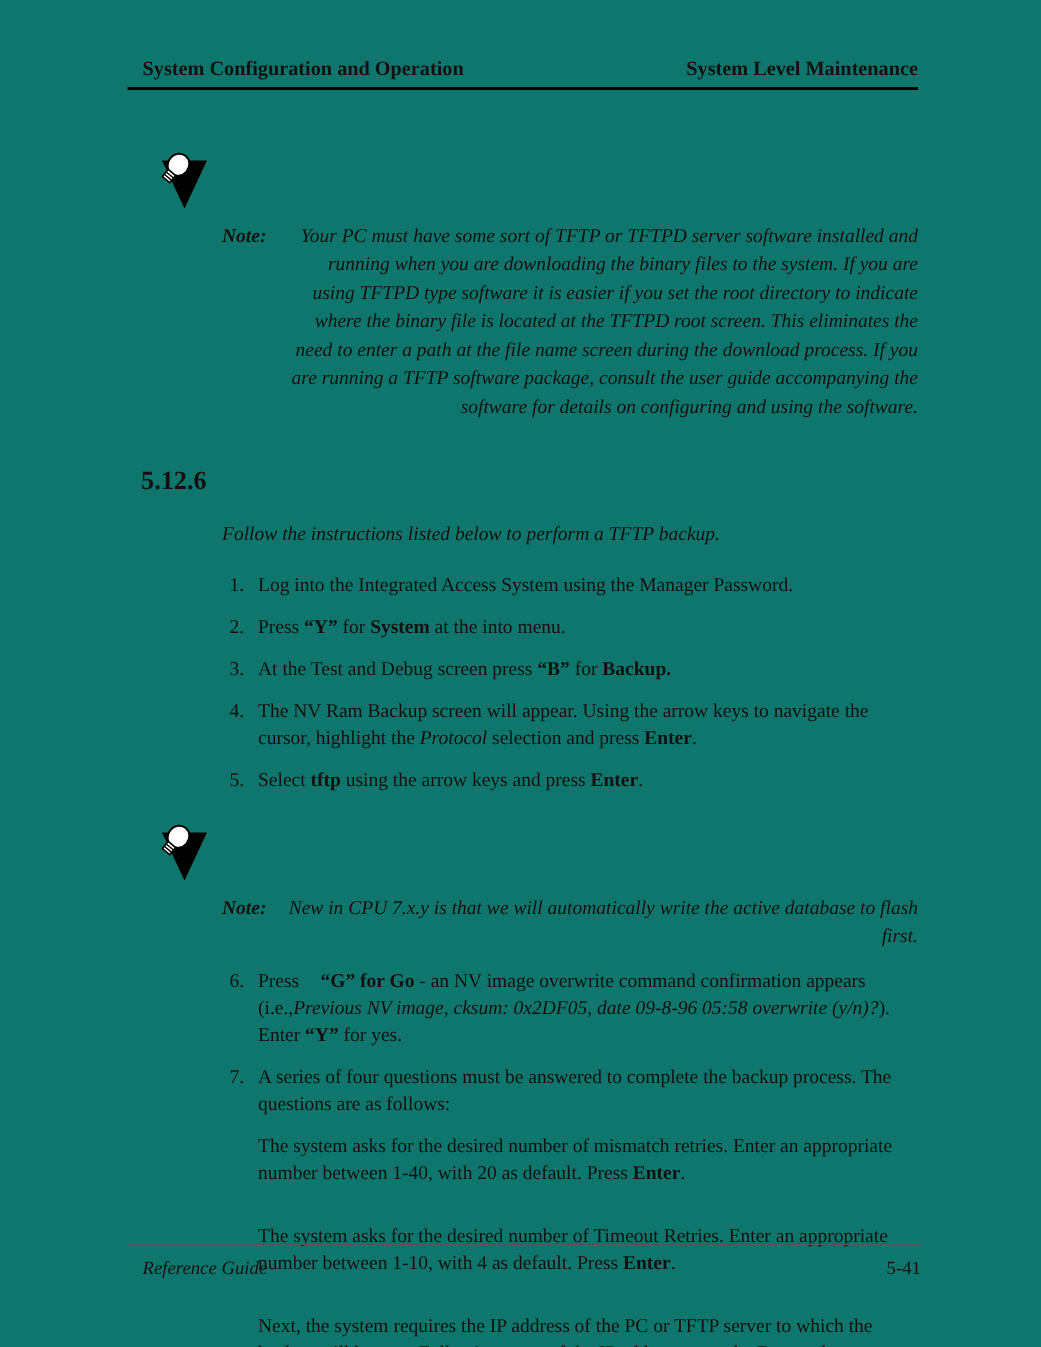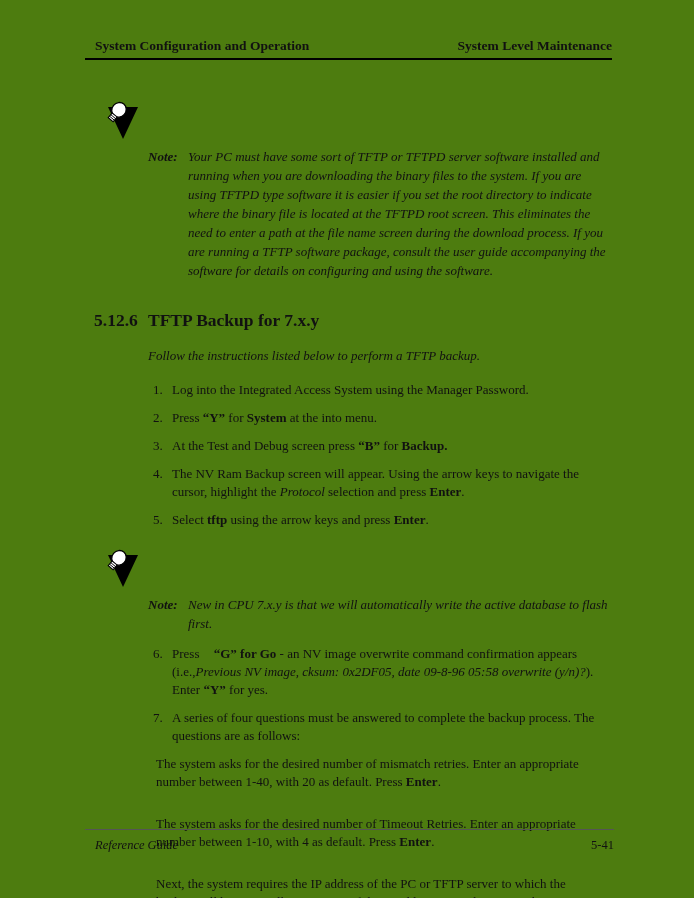--- a/index.html
+++ b/index.html
@@ -1,20 +1,20 @@
 <!DOCTYPE html>
 <html><head>
 <meta charset="utf-8">
 <style>
   * { margin:0; padding:0; box-sizing:border-box; }
   html,body { background:#ffffff; }
   .page {
     position:relative;
     width:694px; height:898px;
-    background:#4d7c0f;
+    background:#0f766e;
     font-family:"Liberation Serif","DejaVu Serif",serif;
     color:#111;
     overflow:hidden;
   }
   
   .header {
     display:flex; justify-content:space-between;
     margin:38px 82px 0 95px;
     font-weight:bold; font-size:13.5px; line-height:16px;
   }
@@ -36,33 +36,33 @@
   .note-icon {
     display:block; margin:38px 0 6px -43px;
     width:34px; height:43px;
   }
   .note-icon.second { margin-top:17px; }
   .note-text {
     display:flex; font-style:italic; font-size:13px; line-height:19px;
     margin-top:2px;
   }
   .note-label { flex:none; width:40px; font-weight:bold; }
-  .note-body { flex:1; max-width:424px; }
+  .note-body { flex:1; max-width:424px;text-align:right; }
   .section-heading {
     display:flex; margin:30px 0 16px -54px;
     font-weight:bold; font-size:17.5px; line-height:21px;
   }
   .section-number { flex:none; width:54px; }
   .intro { margin-top:15px; font-size:13px; line-height:18px;font-style:italic; }
   .steps { margin-top:16px; }
   .step { display:flex; font-size:13px; line-height:18px; margin:0 0 10px 5px; }
   .step-num { flex:none; width:19px; }
   .step-text { flex:1; max-width:440px; }
   .body-para {
-    margin:6px 0 6px 8px; font-size:13px; line-height:18px;
+    margin:6px 0 6px 24px; font-size:13px; line-height:18px;
     max-width:440px;
   }
   .body-para + .body-para { margin-top:24px; }
   .steps-cont { margin-top:12px; }
 </style>
 </head>
 <body>
 
 <div class="page">
 
@@ -84,21 +84,20 @@
       </g>
     </svg>
 
     <div class="note-text">
       <span class="note-label">Note:</span>
       <span class="note-body">Your PC must have some sort of TFTP or TFTPD server software installed and running when you are downloading the binary files to the system. If you are using TFTPD type software it is easier if you set the root directory to indicate where the binary file is located at the TFTPD root screen. This eliminates the need to enter a path at the file name screen during the download process. If you are running a TFTP software package, consult the user guide accompanying the software for details on configuring and using the software.</span>
     </div>
 
     <div class="section-heading">
       <span class="section-number">5.12.6</span>
-      <span>TFTP Backup for 7.x.y</span>
     </div>
 
     <p class="intro">Follow the instructions listed below to perform a TFTP backup.</p>
 
     <div class="steps">
       <div class="step">
         <span class="step-num">1.</span>
         <span class="step-text"><span>Log into the Integrated Access System using the Manager Password.</span></span>
       </div>
       <div class="step">

